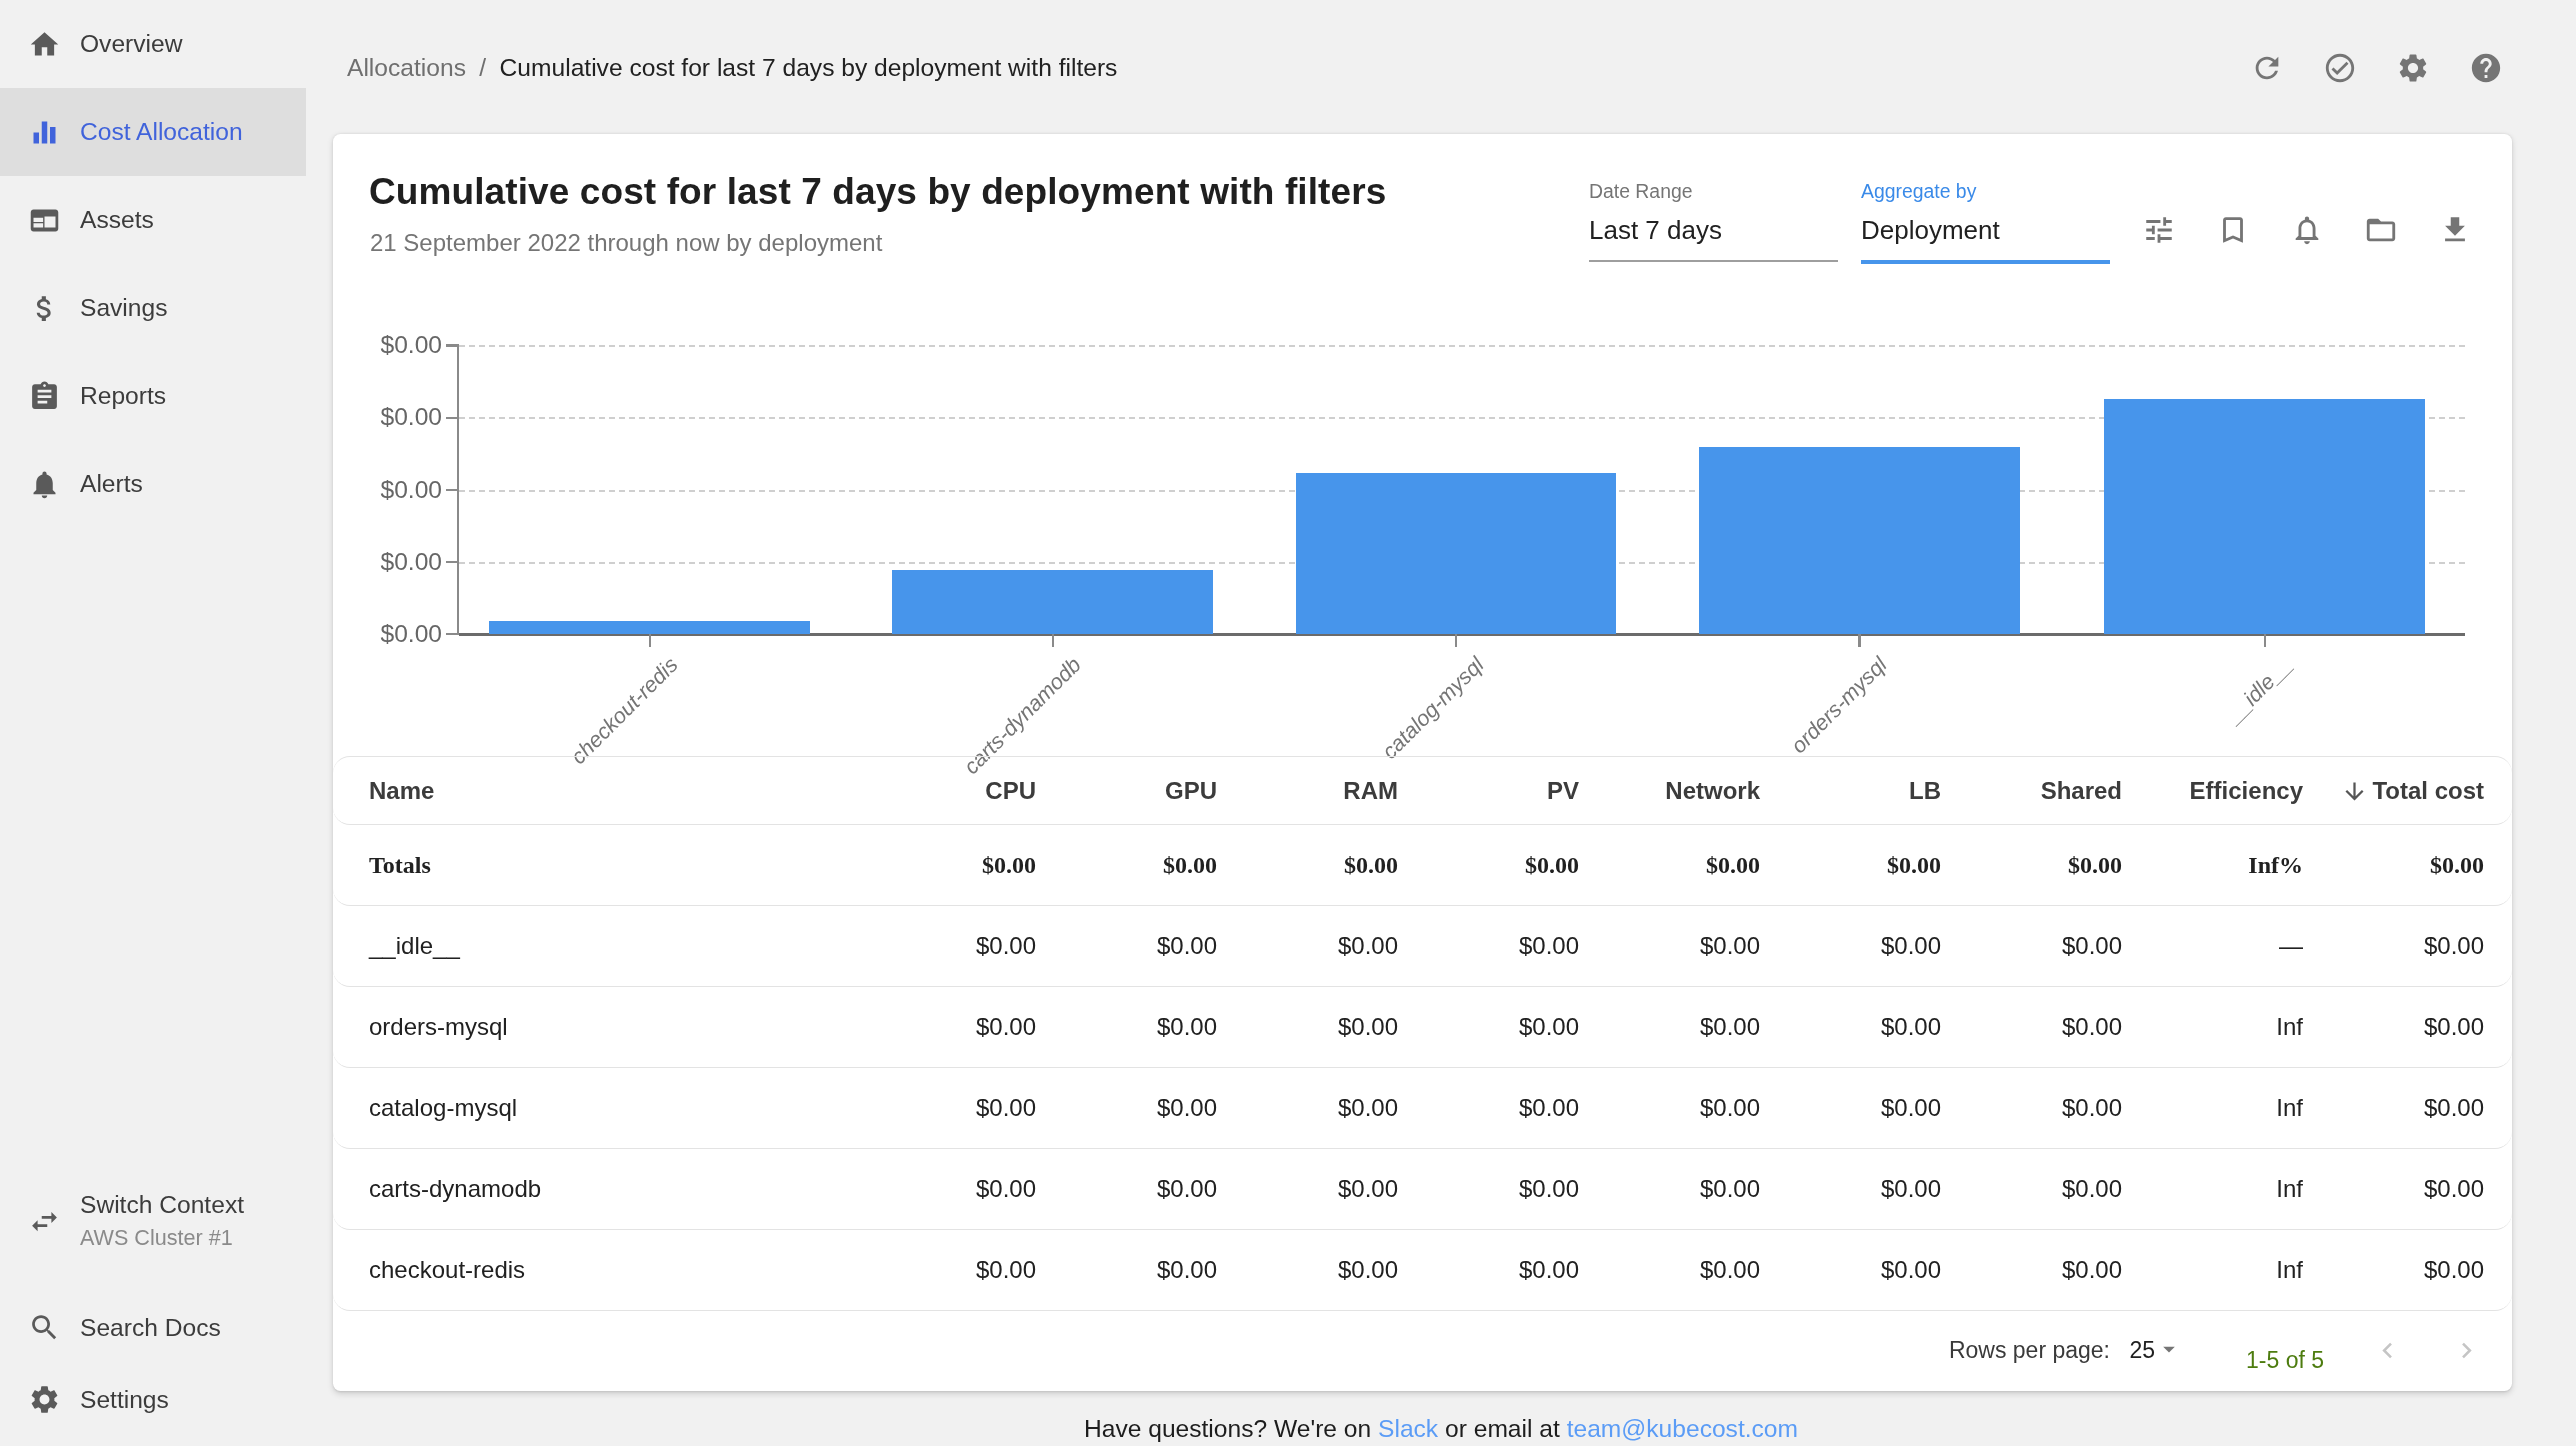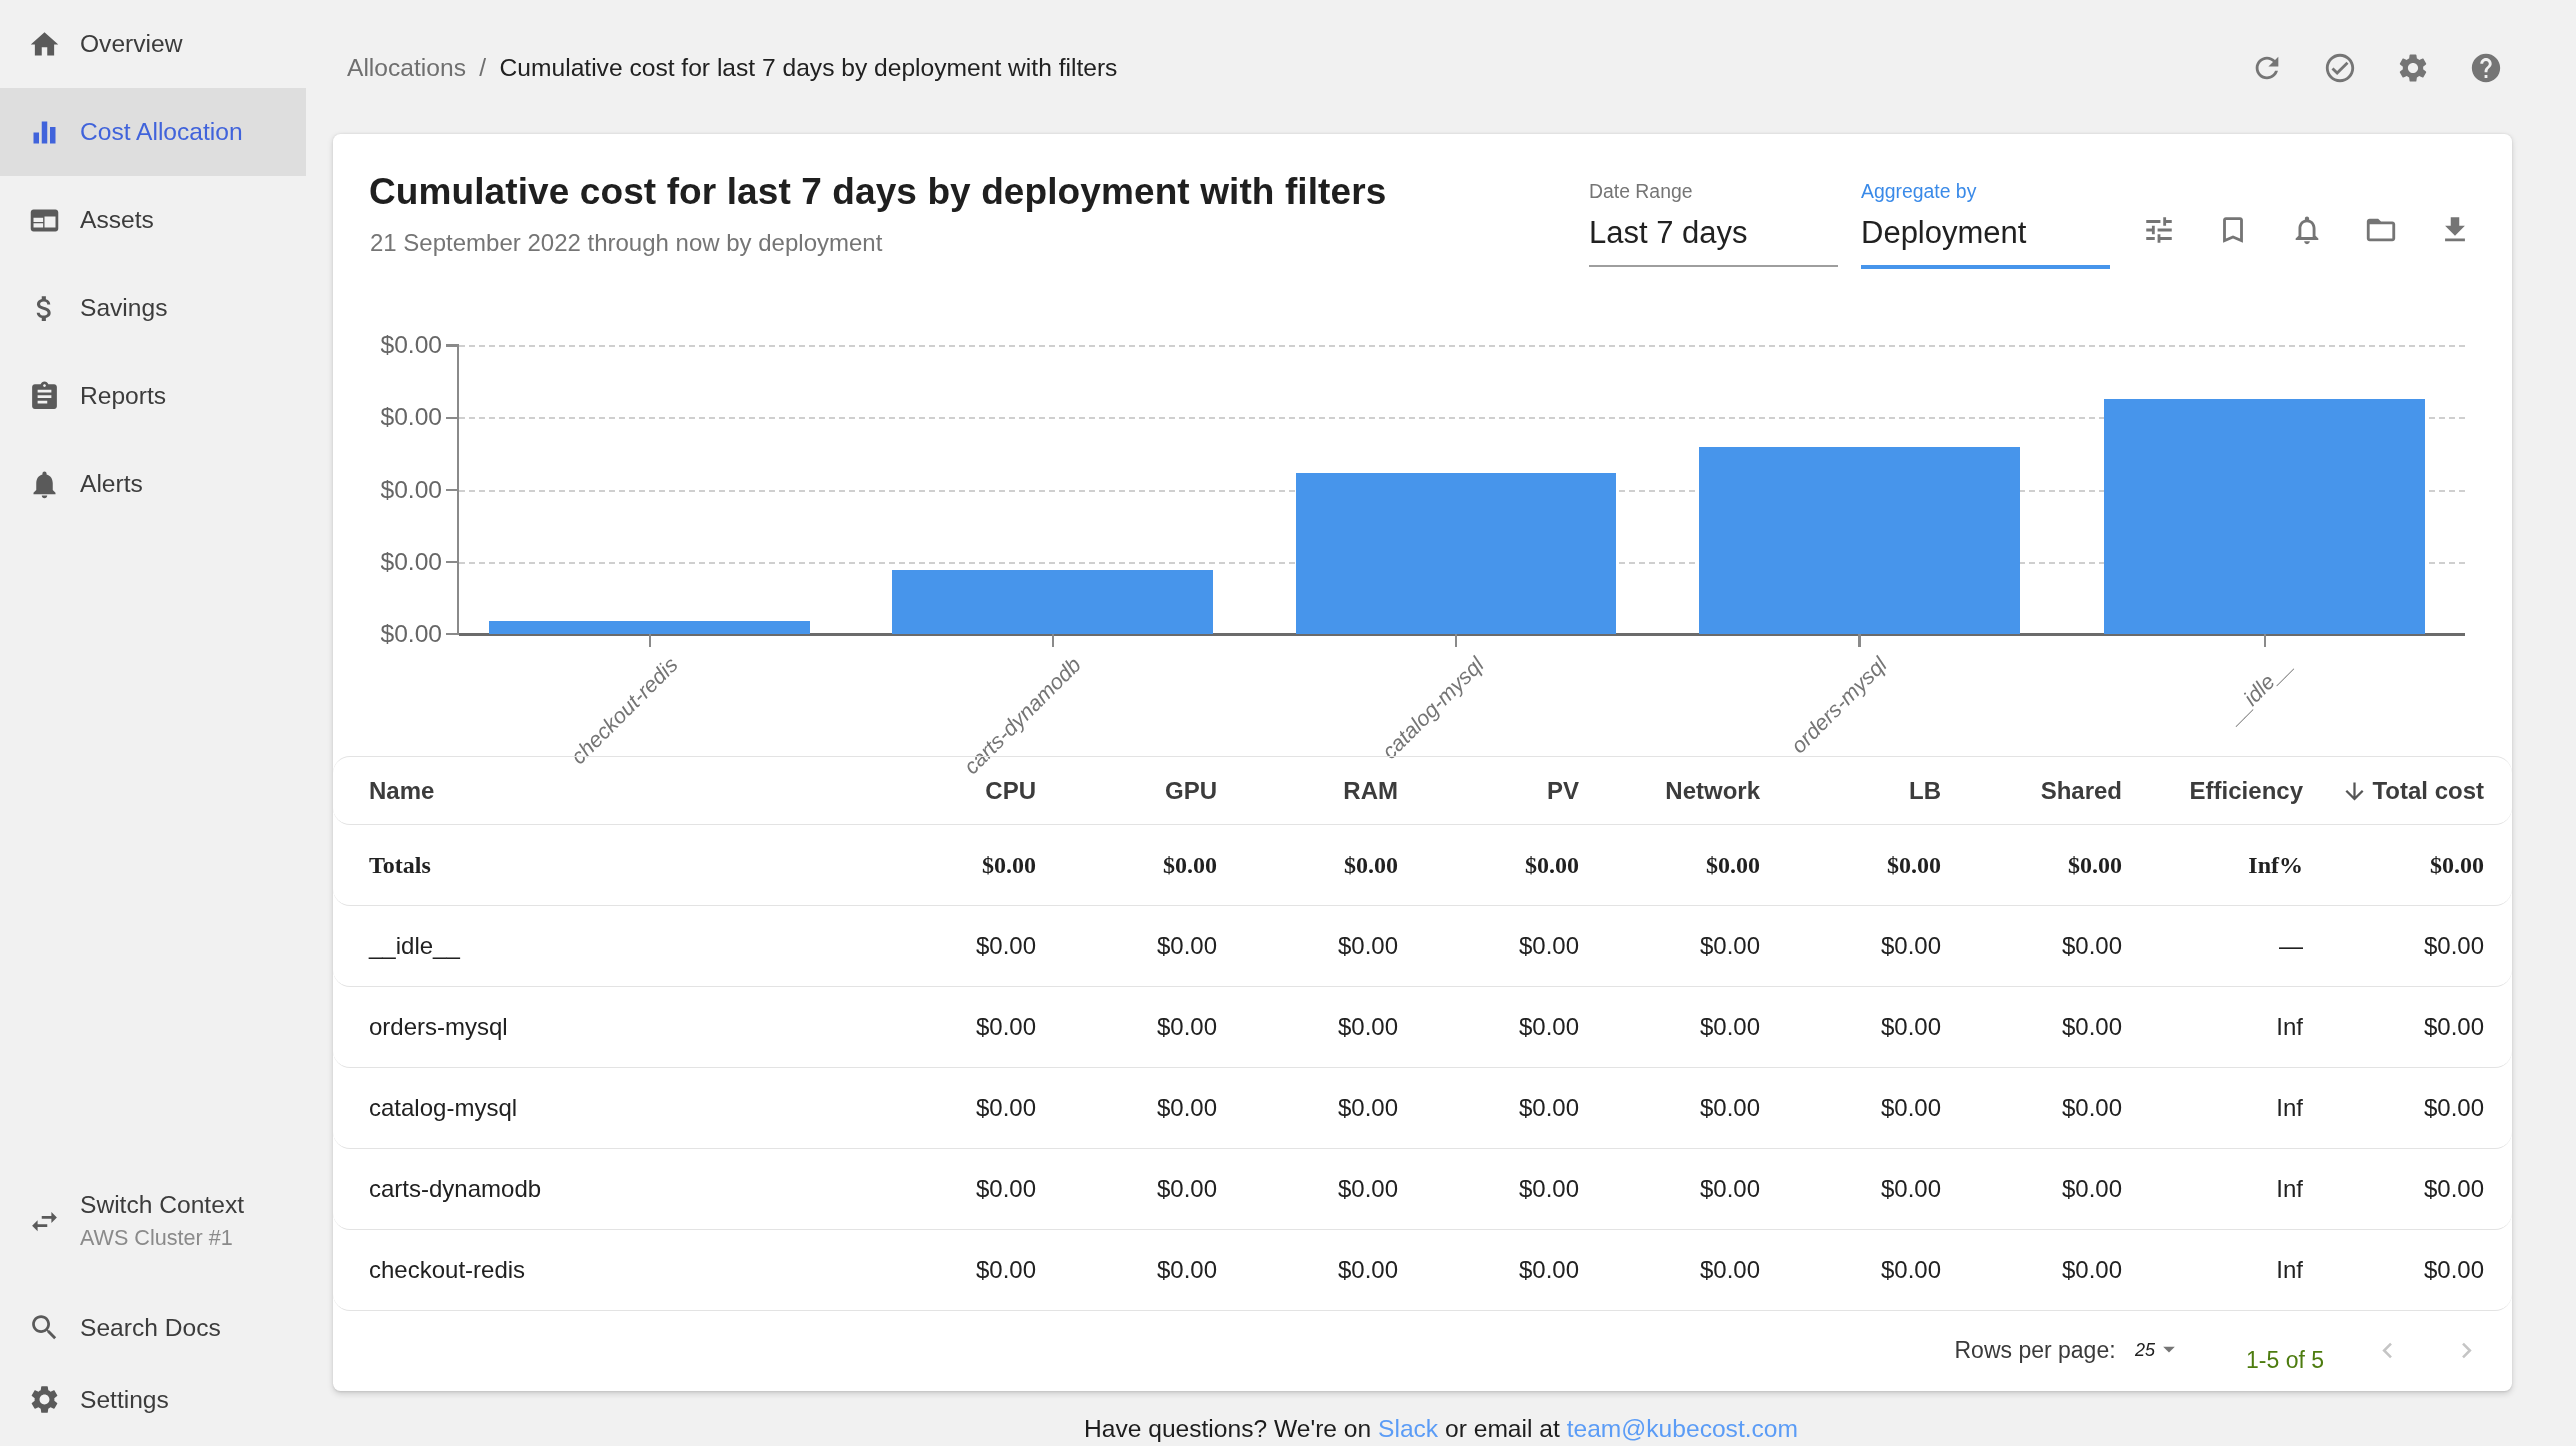--- a/index.html
+++ b/index.html
@@ -36,21 +36,21 @@
   #card { position:absolute; left:333px; top:134px; width:2179px; height:1257px;
           background:#fff; border-radius:7.5px; box-shadow:0 2.2px 6px rgba(0,0,0,.14), 0 0.7px 2.2px rgba(0,0,0,.10); }
   #card-title { position:absolute; left:36px; top:37px; font-size:37px; color:#1f1f1f; letter-spacing:0.1px; }
   #card-subtitle { position:absolute; left:37px; top:95px; font-size:24px; color:#757575; }
 
   .field { position:absolute; top:46px; width:249px; cursor:pointer; }
   #field-daterange { left:1256px; }
   #field-aggregate { left:1528px; }
   .field .flabel { font-size:19.4px; color:#757575; height:25px; }
   #field-aggregate .flabel { color:#3a8ae8; }
-  .field .fvalue { font-size:31px; color:#212121; padding:10.4px 0 13.4px 0; }
+  .field .fvalue { font-size:26px; color:#212121; padding:10.4px 0 13.4px 0; }
   #field-daterange .fvalue { border-bottom:2.2px solid #9e9e9e; }
   #field-aggregate .fvalue { border-bottom:4.5px solid #4795eb; }
 
   #card-actions { position:absolute; left:1809px; top:79px; display:flex; gap:40px; }
   #card-actions .act-btn { color:#757575; cursor:pointer; display:flex; }
   #card-actions .icn { width:34px; height:34px; }
 
   
   #chart { position:absolute; left:0; top:211px; width:100%; height:514px; }
   #plot { position:absolute; left:124px; top:0; width:2008px; height:289px;
@@ -76,21 +76,21 @@
   .trow.emphasis .tcell { font-weight:bold;font-family:Liberation Serif, serif; }
   .thead .tcell { font-size:24px; }
   .sort-cell { display:flex; align-items:flex-end; justify-content:flex-end; gap:4.5px; }
   .sort-cell .icn { width:27px; height:27px; color:#555; }
 
   
   #table-footer { position:absolute; left:0; top:1175px; width:100%; height:82px;
                   display:flex; align-items:center; justify-content:flex-end; padding-right:30px; }
   #table-footer .rpp-label { font-size:23px; color:#3a3a3a; }
   #rpp-select { display:flex; align-items:center; margin-left:19.4px; cursor:pointer; }
-  #rpp-select .rpp-value { font-size:18px; color:#212121;font-style:italic; }
+  #rpp-select .rpp-value { font-size:23px; color:#212121; }
   #rpp-select .icn { width:28px; height:28px; color:#757575; }
   #range-text { font-size:23px; color:#4d7c0f; margin-left:63px;margin-top:20px; }
   .pg-btn { margin-left:48px; color:#c5c5c5; cursor:default; display:flex; }
   .pg-btn .icn { width:31px; height:31px; }
 
   
   #page-footer { position:absolute; left:306px; right:0; top:1415px; text-align:center; font-size:24.6px; color:#1d1d1d; }
   #page-footer a { color:#5b9cf6; text-decoration:none; cursor:pointer; }
 </style>
 </head>

